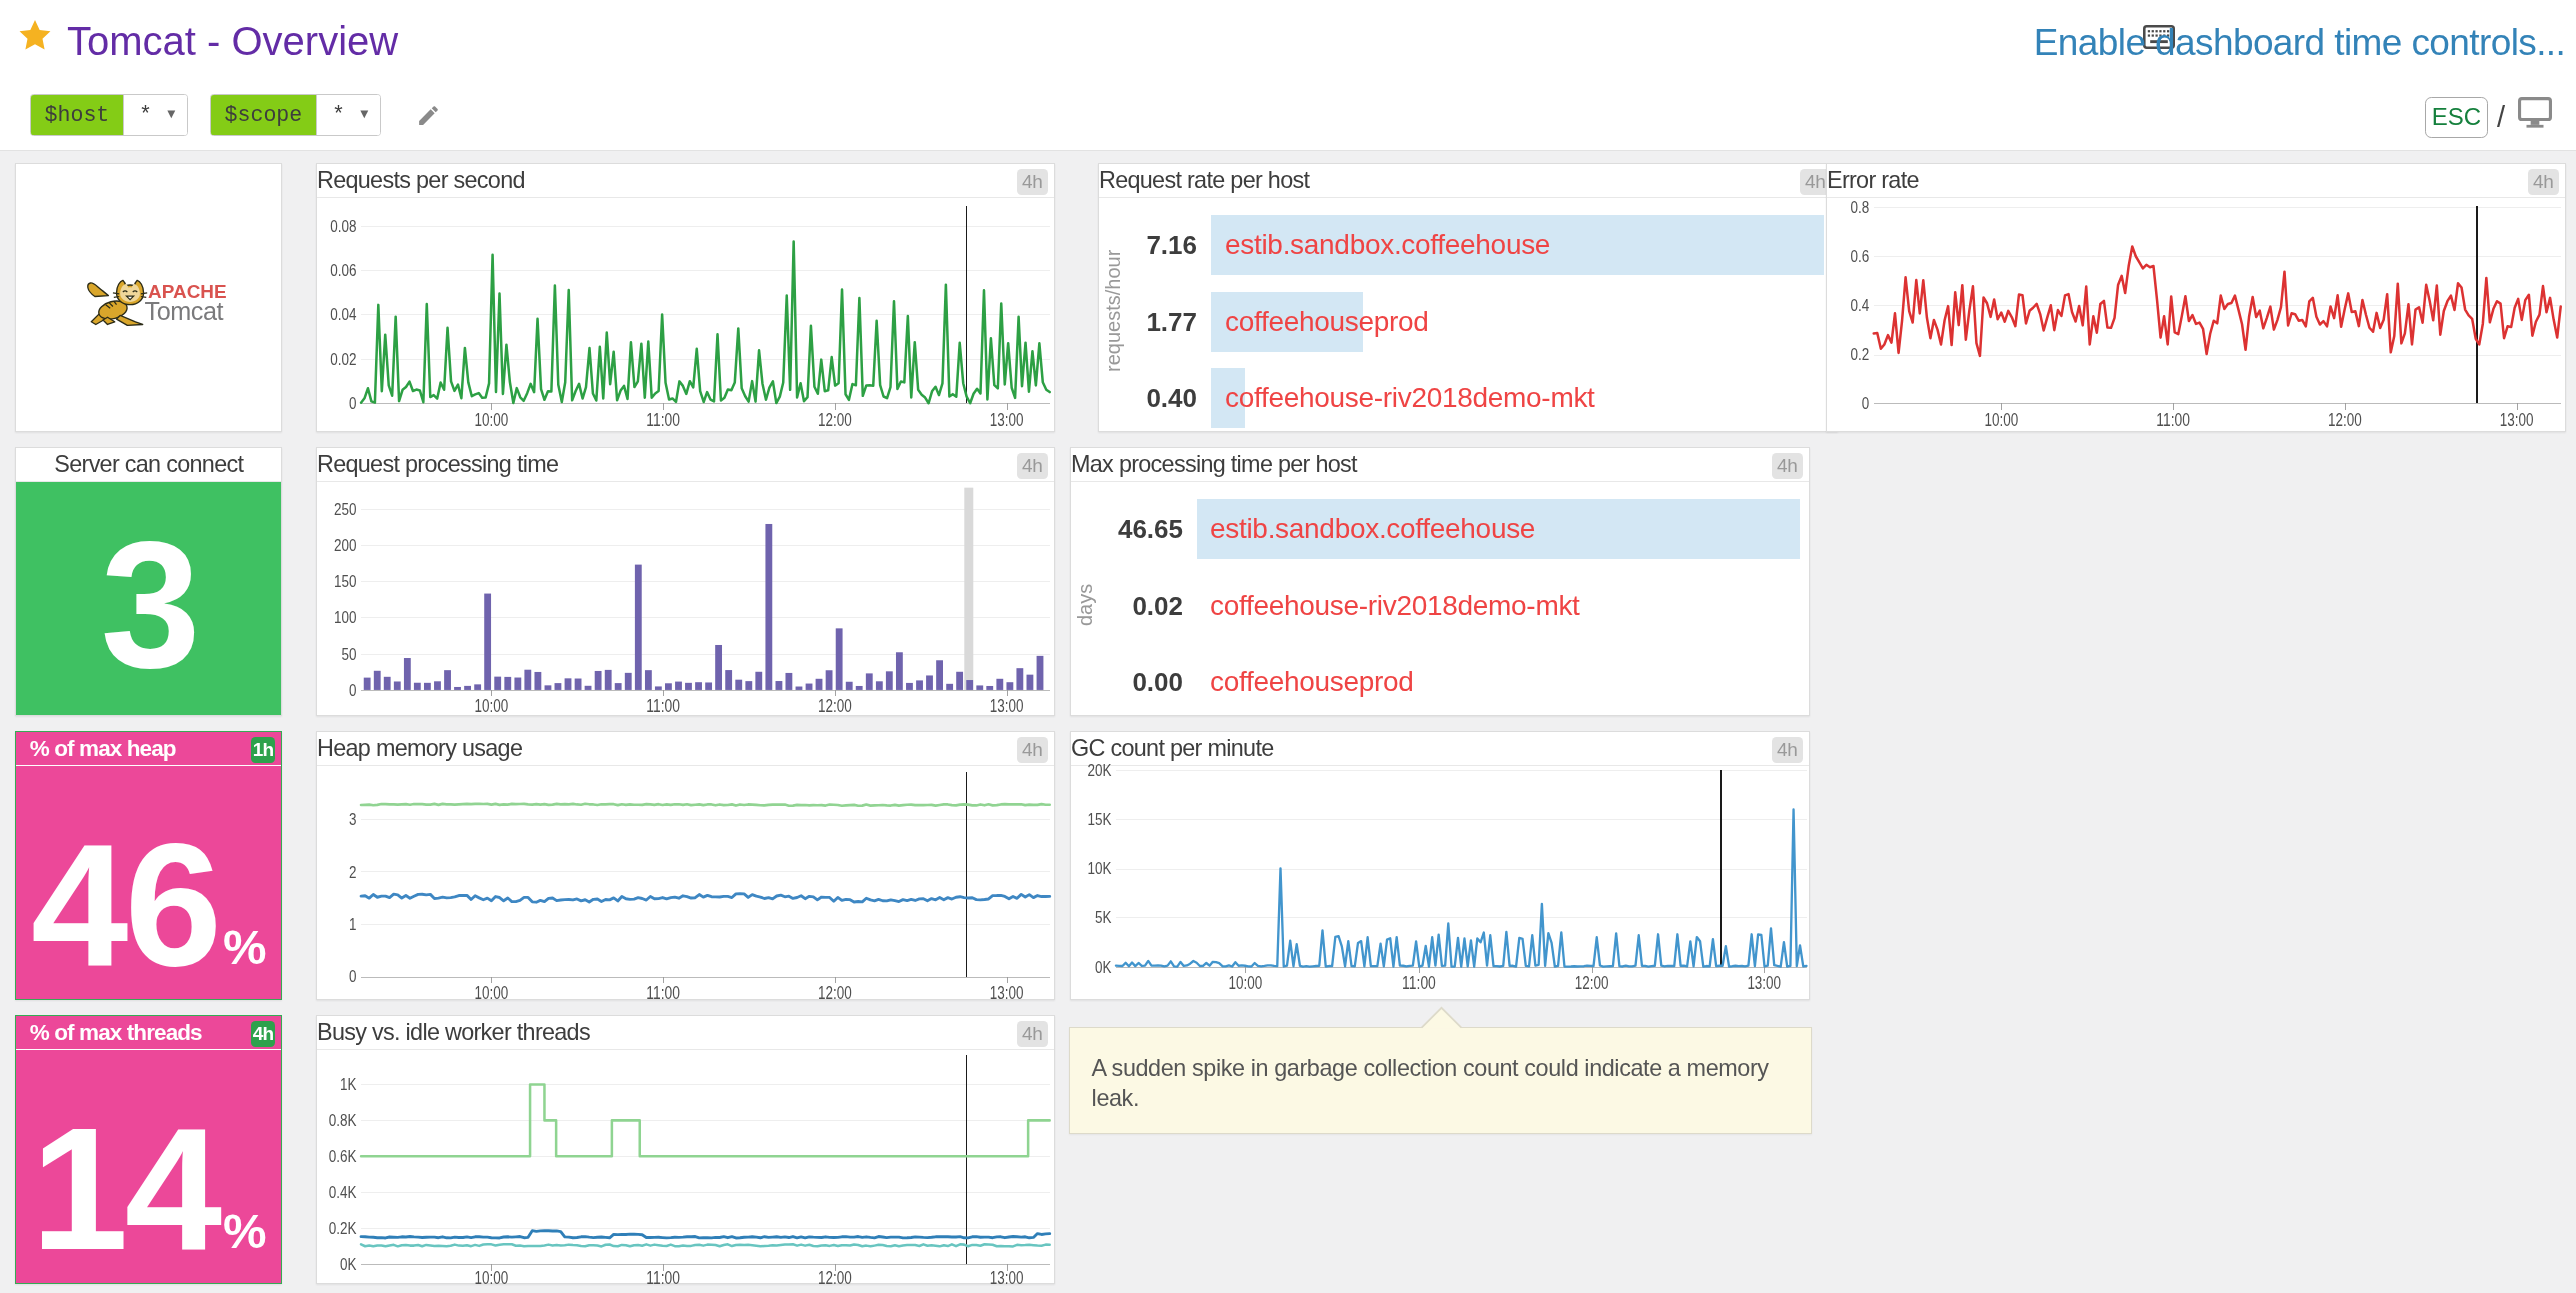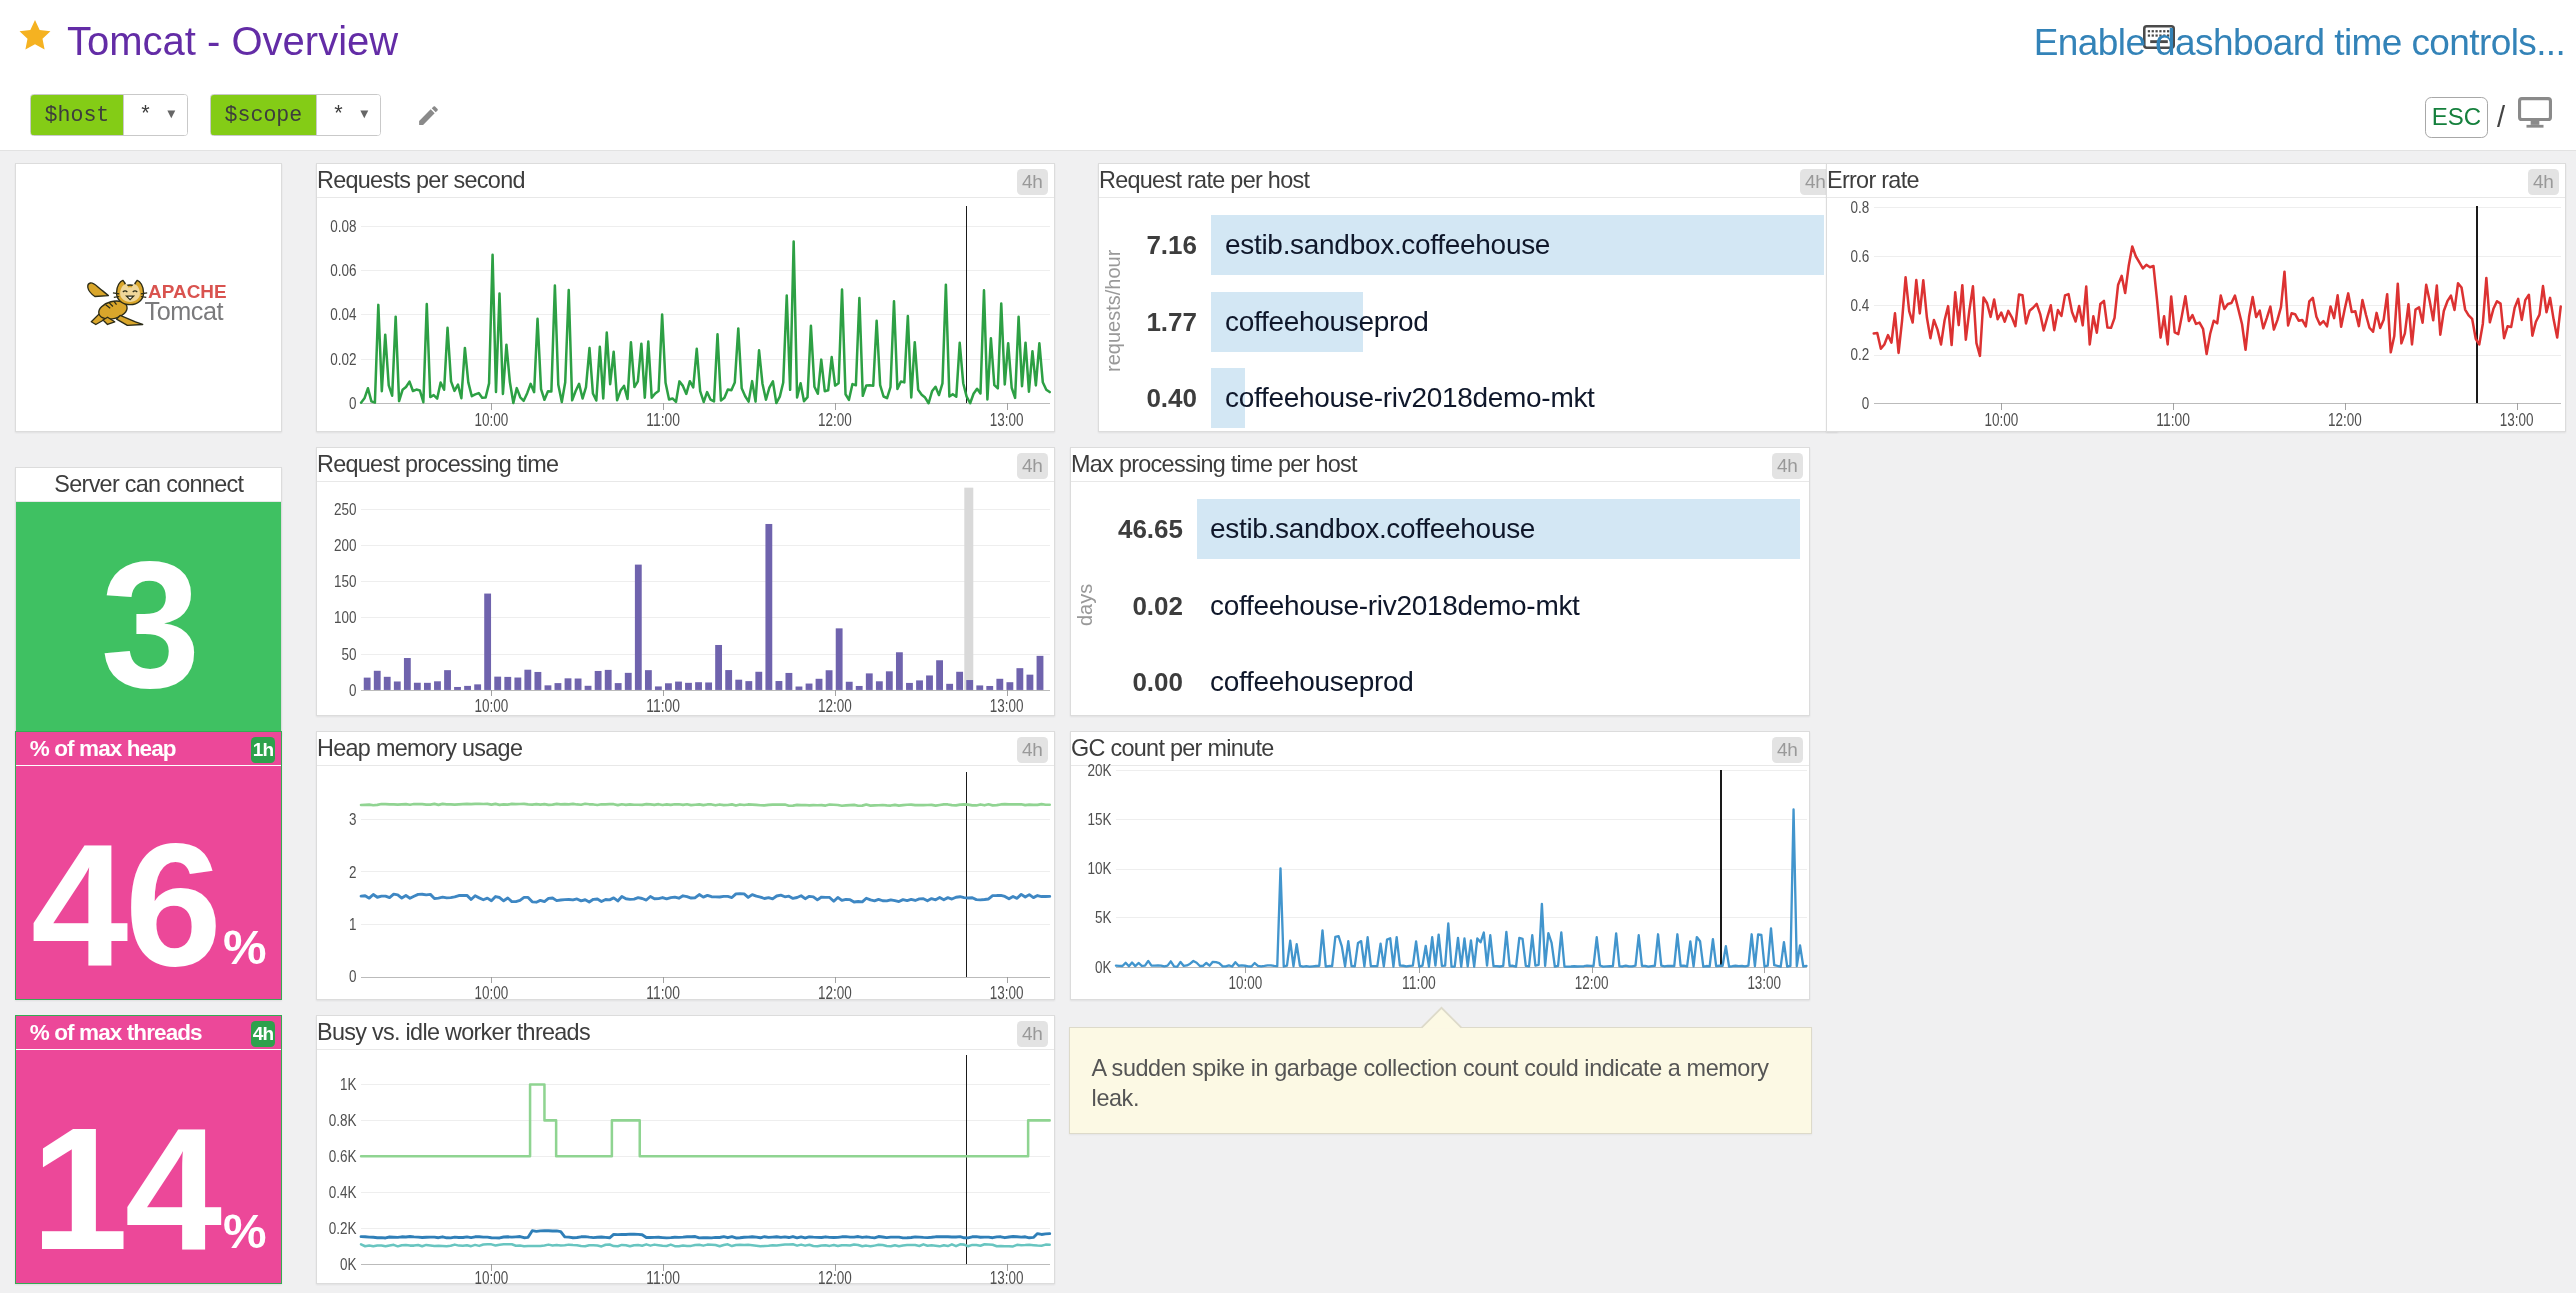--- a/index.html
+++ b/index.html
@@ -9,21 +9,21 @@
 .badge { position: absolute; right: 6.3px; top: 4.5px; width: 31px; height: 26px; background: #e3e3e3; border-radius: 4.5px; color: #999; font-size: 19px; letter-spacing: -0.4px; text-align: center; line-height: 26px; }
 .gcard { background: #ec4899; border: 0.9px solid #35ab54; }
 .gtitle { position: absolute; left: 0; top: 0; right: 0; height: 34px; border-bottom: 0.9px solid #fff; font-size: 22.5px; letter-spacing: -0.9px; font-weight: bold; color: #fff; padding-left: 13.5px; line-height: 33px; }
 .gbadge { position: absolute; right: 6.3px; top: 4.5px; width: 24px; height: 26px; background: #2ea14c; border-radius: 4.5px; color: #fff; font-size: 19px; font-weight: bold; text-align: center; line-height: 26px; }
 .gbody { position: absolute; left: 0; top: 35px; right: 0; bottom: 0; display: flex; align-items: center; justify-content: center; padding-top: 43px; }
 .gnum { font-size: 175px; font-weight: bold; color: #fff; line-height: 1; letter-spacing: -3.6px; }
 .gpct { font-size: 49px; font-weight: bold; color: #fff; line-height: 1; align-self: flex-end; margin-bottom: 27px; margin-left: 4.5px; }
 .tl-unit { position: absolute; left: 2.7px; width: 23.4px; color: #999; font-size: 20px; writing-mode: vertical-rl; transform: rotate(180deg); text-align: center; }
 .tl-bar { position: absolute; height: 60px; background: #d3e7f4; }
 .tl-val { position: absolute; left: 0; height: 60px; line-height: 60px; text-align: right; font-size: 26px; font-weight: bold; color: #3d3d3d; }
-.tl-lab { position: absolute; height: 48px; line-height: 60px; font-size: 28px; letter-spacing: -0.3px; color: #0f172a; white-space: nowrap; }
+.tl-lab { position: absolute; height: 48px; line-height: 60px; font-size: 28px; letter-spacing: -0.3px; color: #ef4444; white-space: nowrap; }
 .note { position: absolute; left: 1069px; top: 1027px; width: 743px; height: 107px; background: #fcf9e4; border: 0.9px solid #dddaca; box-shadow: 0 0.9px 1.8px rgba(0,0,0,0.05); font-size: 23.4px; letter-spacing: -0.4px; color: #555; padding: 25px 0 0 21.6px; line-height: 30px; }
 #h-title { position: absolute; left: 67px; top: 19px; font-size: 40px; color: #632ca6; }
 #h-link { position: absolute; right: 10.8px; top: 21.6px; font-size: 37px; letter-spacing: -0.6px; color: #3383b8; white-space: nowrap; }
 #esc { position: absolute; left: 2425px; top: 97px; width: 63px; height: 41px; border: 1.8px solid #a8a8a8; border-radius: 6.3px; font-size: 24px; color: #15803d; text-align: center; line-height: 38px; }
 #slash { position: absolute; left: 2497px; top: 101px; font-size: 29px; color: #444; }
 .tv { position: absolute; top: 94px; height: 42px; border: 0.9px solid #c9c9c9; border-radius: 3.6px; display: flex; font-family: "Liberation Mono", monospace; font-size: 21.6px; color: #3d3d3d; overflow: hidden; }
 .tv-name { background: #84cc16; padding: 0 13.5px; line-height: 40px; border-right: 0.9px solid #c9c9c9; }
 .tv-star { background: #fff; padding: 0 15.3px; line-height: 40px; }
 .tv-caret { background: #fff; padding: 0 11.7px 0 0; line-height: 40px; color: #666; font-size: 13.5px; }
 </style></head><body>
@@ -154,21 +154,21 @@
         <line x1="385.5" y1="266" x2="385.5" y2="273" stroke="#999" stroke-width="1" shape-rendering="crispEdges"></line>
         <text x="366.25" y="291" font-size="20" fill="#4f4f4f" textLength="37.5" lengthAdjust="spacingAndGlyphs">11:00</text>
         <line x1="576.5" y1="266" x2="576.5" y2="273" stroke="#999" stroke-width="1" shape-rendering="crispEdges"></line>
         <text x="557.25" y="291" font-size="20" fill="#4f4f4f" textLength="37.5" lengthAdjust="spacingAndGlyphs">12:00</text>
         <line x1="767.5" y1="266" x2="767.5" y2="273" stroke="#999" stroke-width="1" shape-rendering="crispEdges"></line>
         <text x="748.25" y="291" font-size="20" fill="#4f4f4f" textLength="37.5" lengthAdjust="spacingAndGlyphs">13:00</text>
         <line x1="722.5" y1="47" x2="722.5" y2="266" stroke="#1a1a1a" stroke-width="2" shape-rendering="crispEdges"></line>
         <polyline points="52.0,188.4 55.9,187.8 59.9,205.3 63.8,200.6 67.8,190.2 71.7,198.6 75.6,166.0 79.6,210.1 83.5,174.1 87.4,126.0 91.4,163.6 95.3,176.2 99.3,129.0 103.2,166.1 107.1,129.2 111.1,170.7 115.0,193.6 118.9,173.3 122.9,184.1 126.8,200.6 130.8,173.7 134.7,158.0 138.6,201.3 142.6,142.6 146.5,179.1 150.5,134.7 154.4,195.3 158.3,163.1 162.3,136.0 166.2,199.2 170.1,213.3 174.1,148.4 178.0,154.8 182.0,169.9 185.9,150.6 189.8,172.6 193.8,165.1 197.7,175.3 201.6,163.3 205.6,170.4 209.5,180.3 213.5,145.1 217.4,145.9 221.3,177.2 225.3,163.2 229.2,159.8 233.2,155.5 237.1,166.8 241.0,185.0 245.0,170.5 248.9,157.1 252.8,184.7 256.8,162.4 260.7,168.9 264.7,146.0 268.6,144.6 272.5,164.5 276.5,175.1 280.4,157.9 284.4,179.4 288.3,136.2 292.2,200.6 296.2,169.3 300.1,187.5 304.0,155.6 308.0,152.2 311.9,181.8 315.9,182.1 319.8,171.1 323.7,134.5 327.7,124.3 331.6,143.4 335.5,113.4 339.5,91.6 343.4,102.5 347.4,109.3 351.3,116.1 355.2,112.0 359.2,114.8 363.1,113.4 367.1,151.6 371.0,193.0 374.9,169.2 378.9,200.6 382.8,147.2 386.7,187.2 390.7,189.1 394.6,169.1 398.6,147.0 402.5,174.6 406.4,167.9 410.4,177.8 414.3,176.3 418.2,183.2 422.2,211.2 426.1,189.0 430.1,174.2 434.0,177.1 437.9,146.3 441.9,161.1 445.8,155.7 449.8,154.5 453.7,146.3 457.6,161.9 461.6,178.1 465.5,206.5 469.4,169.9 473.4,147.8 477.3,170.1 481.3,163.0 485.2,182.7 489.1,171.3 493.1,158.5 497.0,184.1 500.9,173.5 504.9,159.0 508.8,119.7 512.8,179.5 516.7,165.9 520.6,167.0 524.6,174.2 528.5,173.3 532.5,180.5 536.4,152.7 540.3,148.7 544.3,169.7 548.2,178.4 552.1,174.7 556.1,180.5 560.0,158.3 564.0,171.3 567.9,146.0 571.8,181.0 575.8,161.2 579.7,143.8 583.6,164.6 587.6,163.8 591.5,180.2 595.5,151.1 599.4,167.6 603.3,182.0 607.3,186.5 611.2,165.5 615.2,182.2 619.1,173.1 623.0,144.7 627.0,209.4 630.9,191.3 634.8,133.0 638.8,199.4 642.7,188.3 646.7,155.9 650.6,200.6 654.5,161.9 658.5,159.2 662.4,176.4 666.4,134.3 670.3,152.3 674.2,173.8 678.2,135.1 682.1,189.7 686.0,163.4 690.0,152.5 693.9,146.3 697.9,162.2 701.8,132.5 705.7,137.2 709.7,161.8 713.6,168.3 717.5,172.1 721.5,194.4 725.4,200.6 729.4,177.5 733.3,126.6 737.2,176.0 741.2,160.9 745.1,152.5 749.1,155.2 753.0,193.7 756.9,180.4 760.9,181.2 764.8,159.8 768.7,149.9 772.7,173.3 776.6,151.3 780.6,145.3 784.5,190.8 788.4,175.3 792.4,167.4 796.3,135.7 800.2,164.8 804.2,148.8 808.1,172.7 812.1,192.9 816.0,158.5" fill="none" stroke="#dc3232" stroke-width="2.8" stroke-linejoin="round" stroke-linecap="round"></polyline>
       </svg>
     </div>
-    <div class="card" style="left:15.3px;top:467px;width:267px;height:269px;">
+    <div class="card" style="left:15.3px;top:447px;width:267px;height:269px;">
       <div class="ctitle" style="text-align:center;padding-left:0;letter-spacing:-0.7px">Server can connect</div>
       <div class="gbody" style="top:34px;background:#3fc162;padding-top:12.6px">
         <span class="gnum" style="font-size:180px">3</span>
       </div>
     </div>
     <div class="card" style="left:316px;top:447px;width:739px;height:269px;">
       <div class="ctitle">Request processing time<div class="badge">4h</div></div>
       <svg width="739" height="269" viewBox="0 0 822 299" style="position:absolute;left:0;top:0">
         <line x1="49" y1="269.5" x2="815" y2="269.5" stroke="#b3b3b3" stroke-width="1" shape-rendering="crispEdges"></line>
         <text x="35.7" y="275.5" font-size="19" fill="#4f4f4f" textLength="8.3" lengthAdjust="spacingAndGlyphs">0</text>

